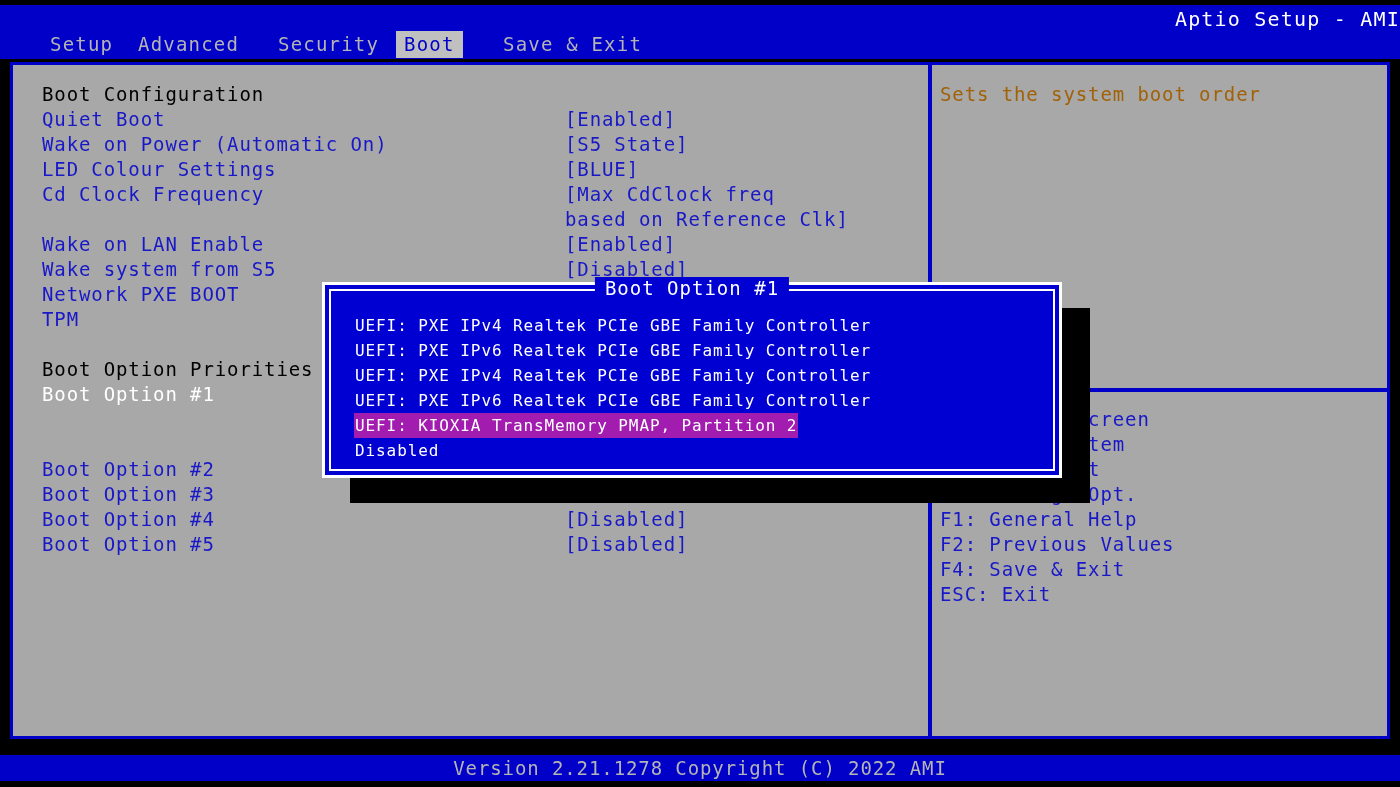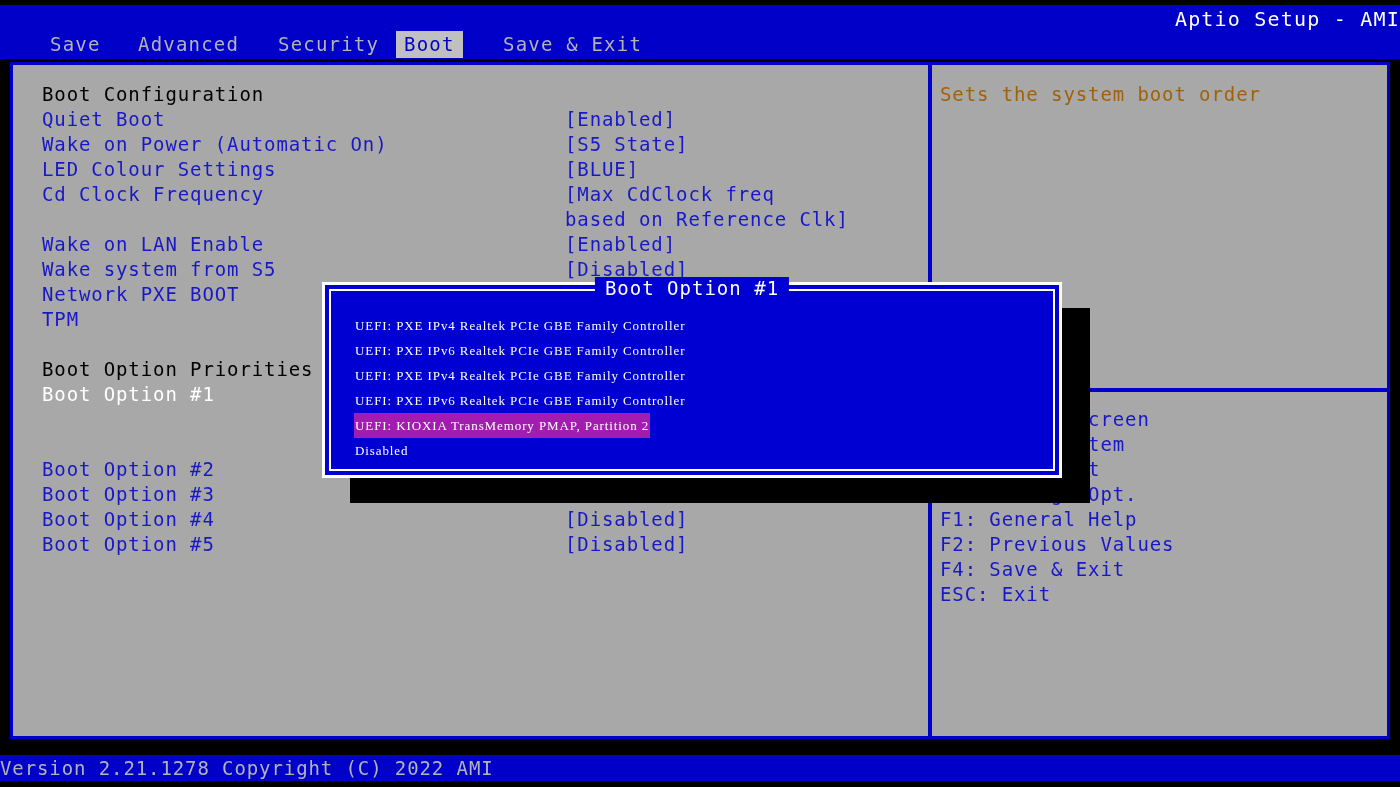--- a/index.html
+++ b/index.html
@@ -156,20 +156,21 @@
     top: 755px;
     width: 1400px;
     height: 26px;
     background: #0000c8;
   }
   .footer-text {
     position: absolute;
     left: 0;
     top: 757px;
     width: 1400px;
+    text-align: center;
     color: #b4b4b4;
     font-size: 19px;
     letter-spacing: 0.9px;
     white-space: pre;
   }
 
   
   .popup-shadow {
     position: absolute;
     left: 350px;
@@ -215,43 +216,42 @@
   .popup-list {
     position: absolute;
     left: 23px;
     top: 22px;
     width: 680px;
   }
   .popup-opt {
     height: 25px;
     line-height: 25px;
     color: #ffffff;
-    font-size: 13px;
+    font-size: 16px;
     letter-spacing: 0.9px;
     white-space: pre;
     display: inline-block;
     width: auto;
     padding: 0 1px;
-    font-family: Liberation Serif, serif;
   }
   .popup-opt-wrap { height: 25px; }
   .popup-opt.selected {
     background: #a21caf;
     color: #ffffff;
   }
 </style>
 </head>
 <body>
 
 <div id="screen">
 
   <div class="header-band"></div>
   <div class="app-title">Aptio Setup - AMI</div>
   <div class="menubar" id="menubar">
-      <div class="menu-item" style="left: 42px;">Save</div>
+      <div class="menu-item" style="left: 42px;">Setup</div>
       <div class="menu-item" style="left: 130px;">Advanced</div>
       <div class="menu-item" style="left: 270px;">Security</div>
       <div class="menu-item active" style="left: 396px; text-align: right;">Boot</div>
       <div class="menu-item" style="left: 495px;">Save &amp; Exit</div>
     </div>
 
   <div class="panel-outer"></div>
   <div class="panel-divider-v"></div>
   <div class="panel-divider-h"></div>
 

